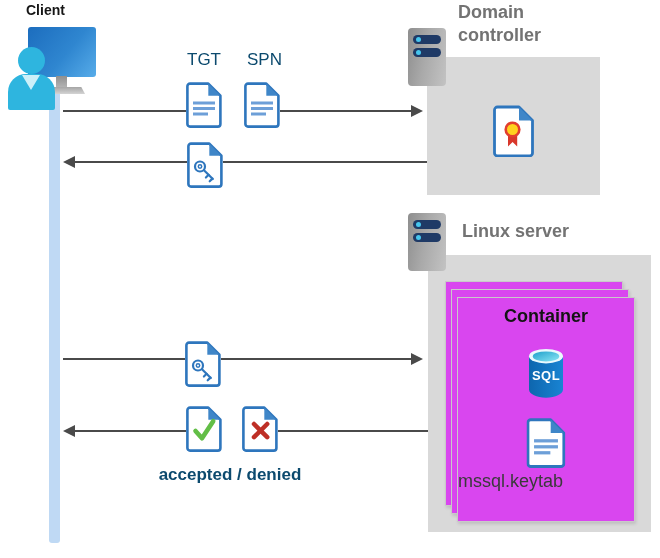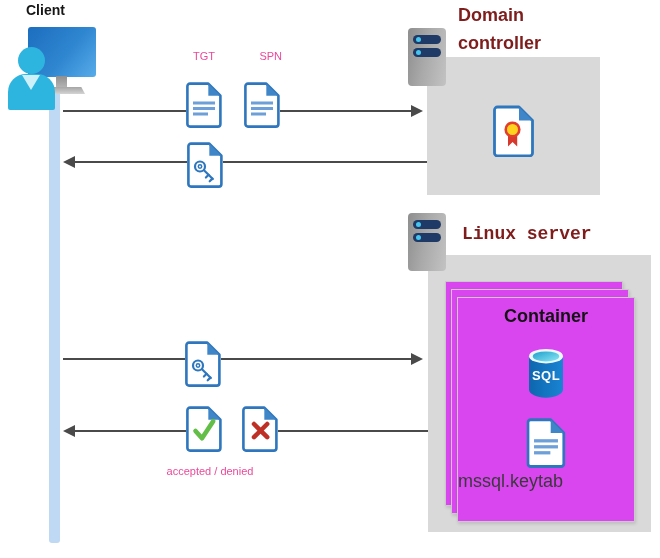--- a/index.html
+++ b/index.html
@@ -19,29 +19,29 @@
   .person-head{left:18px;top:47px;width:27px;height:27px;border-radius:50%;background:#2EB5DF;z-index:2;}
   .person-torso{left:8px;top:74px;width:47px;height:36px;border-radius:18px 18px 2px 2px;background:#2EB5DF;z-index:2;}
   .person-vneck{left:22px;top:75px;width:0;height:0;border-left:9px solid transparent;
     border-right:9px solid transparent;border-top:15px solid #CDF0F9;z-index:2;}
   
   .hline{height:2px;background:#4A4A4A;z-index:4;}
   .ah{width:0;height:0;border-top:6px solid transparent;border-bottom:6px solid transparent;z-index:4;}
   .ah-r{border-left:12px solid #4A4A4A;}
   .ah-l{border-right:12px solid #4A4A4A;}
   
-  .msg-label{font-size:11px;color:#ec4899;text-align:center;z-index:3;}
+  .msg-label{font-size:17px;color:#0c4a6e;text-align:center;z-index:3;}
   
   .gray-box{background:#D9D9D9;z-index:1;}
   .server{width:38px;height:58px;border-radius:4px;z-index:3;
     background:linear-gradient(100deg,#8E8E8E 0%,#A9A9A9 45%,#C3C3C3 100%);}
   .server .bar{position:absolute;left:5px;width:28px;height:9px;background:#1F3A66;border-radius:4.5px;}
   .server .bar::before{content:"";position:absolute;left:2.5px;top:2px;width:5px;height:5px;border-radius:50%;background:#46C6EE;}
   .server .b1{top:7px;} .server .b2{top:19.5px;}
-  .box-title{font-size:18px;font-weight:700;line-height:28px;z-index:3;color:#7f1d1d;}
+  .box-title{font-size:18px;font-weight:700;line-height:23px;z-index:3;color:#737373;}
   
   .card{width:176px;height:223px;background:#d946ef;border:1px solid #C9C9C9;
     box-shadow:1px 2px 3px rgba(0,0,0,.12);z-index:2;}
   .card-front{z-index:3;}
   .container-title{position:absolute;left:0;top:8px;width:100%;text-align:center;
     font-size:18px;font-weight:700;color:#141414;}
   .sql-svg{position:absolute;left:69px;top:50px;}
   .sql-text{position:absolute;left:69px;top:70px;width:38px;text-align:center;
     font-size:13px;font-weight:700;color:#fff;letter-spacing:.5px;}
   .keytab-svg{position:absolute;left:68px;top:120px;}
@@ -159,28 +159,28 @@
 
   <div class="abs ah ah-l" style="left:63px;top:425px;"></div>
   <div class="abs hline" style="left:75px;top:430px;width:111px;"></div>
   <div class="abs hline" style="left:278px;top:430px;width:150px;"></div>
   <svg class="icon-svg" style="left:186px;top:406px;" width="36" height="46">
       <use href="#doc-check"></use>
     </svg>
   <svg class="icon-svg" style="left:242px;top:406px;" width="36" height="46">
       <use href="#doc-x"></use>
     </svg>
-  <div class="abs msg-label" style="left:120px;top:465px;width:180px;">accepted / denied</div>
+  <div class="abs msg-label" style="left:140px;top:465px;width:180px;font-weight:bold;">accepted / denied</div>
 
   <div class="abs gray-box" style="left:428px;top:255px;width:223px;height:277px;"></div>
   <div class="abs server" style="left:408px;top:213px;">
     <div class="bar b1"></div>
     <div class="bar b2"></div>
   </div>
-  <div class="abs box-title" style="left:462px;top:220px;white-space:nowrap;font-family:Liberation Mono, monospace;">Linux server</div>
+  <div class="abs box-title" style="left:462px;top:220px;white-space:nowrap;">Linux server</div>
 
   <div class="abs card" style="left:445px;top:281px;"></div>
   <div class="abs card" style="left:451px;top:289px;"></div>
   <div class="abs card card-front" style="left:457px;top:297px;">
     <div class="container-title">Container</div>
     <svg class="sql-svg" width="38" height="50">
         <use href="#sql-db"></use>
       </svg>
     <div class="sql-text">SQL</div>
     <svg class="keytab-svg" width="40" height="50" viewBox="0 0 36 46">

